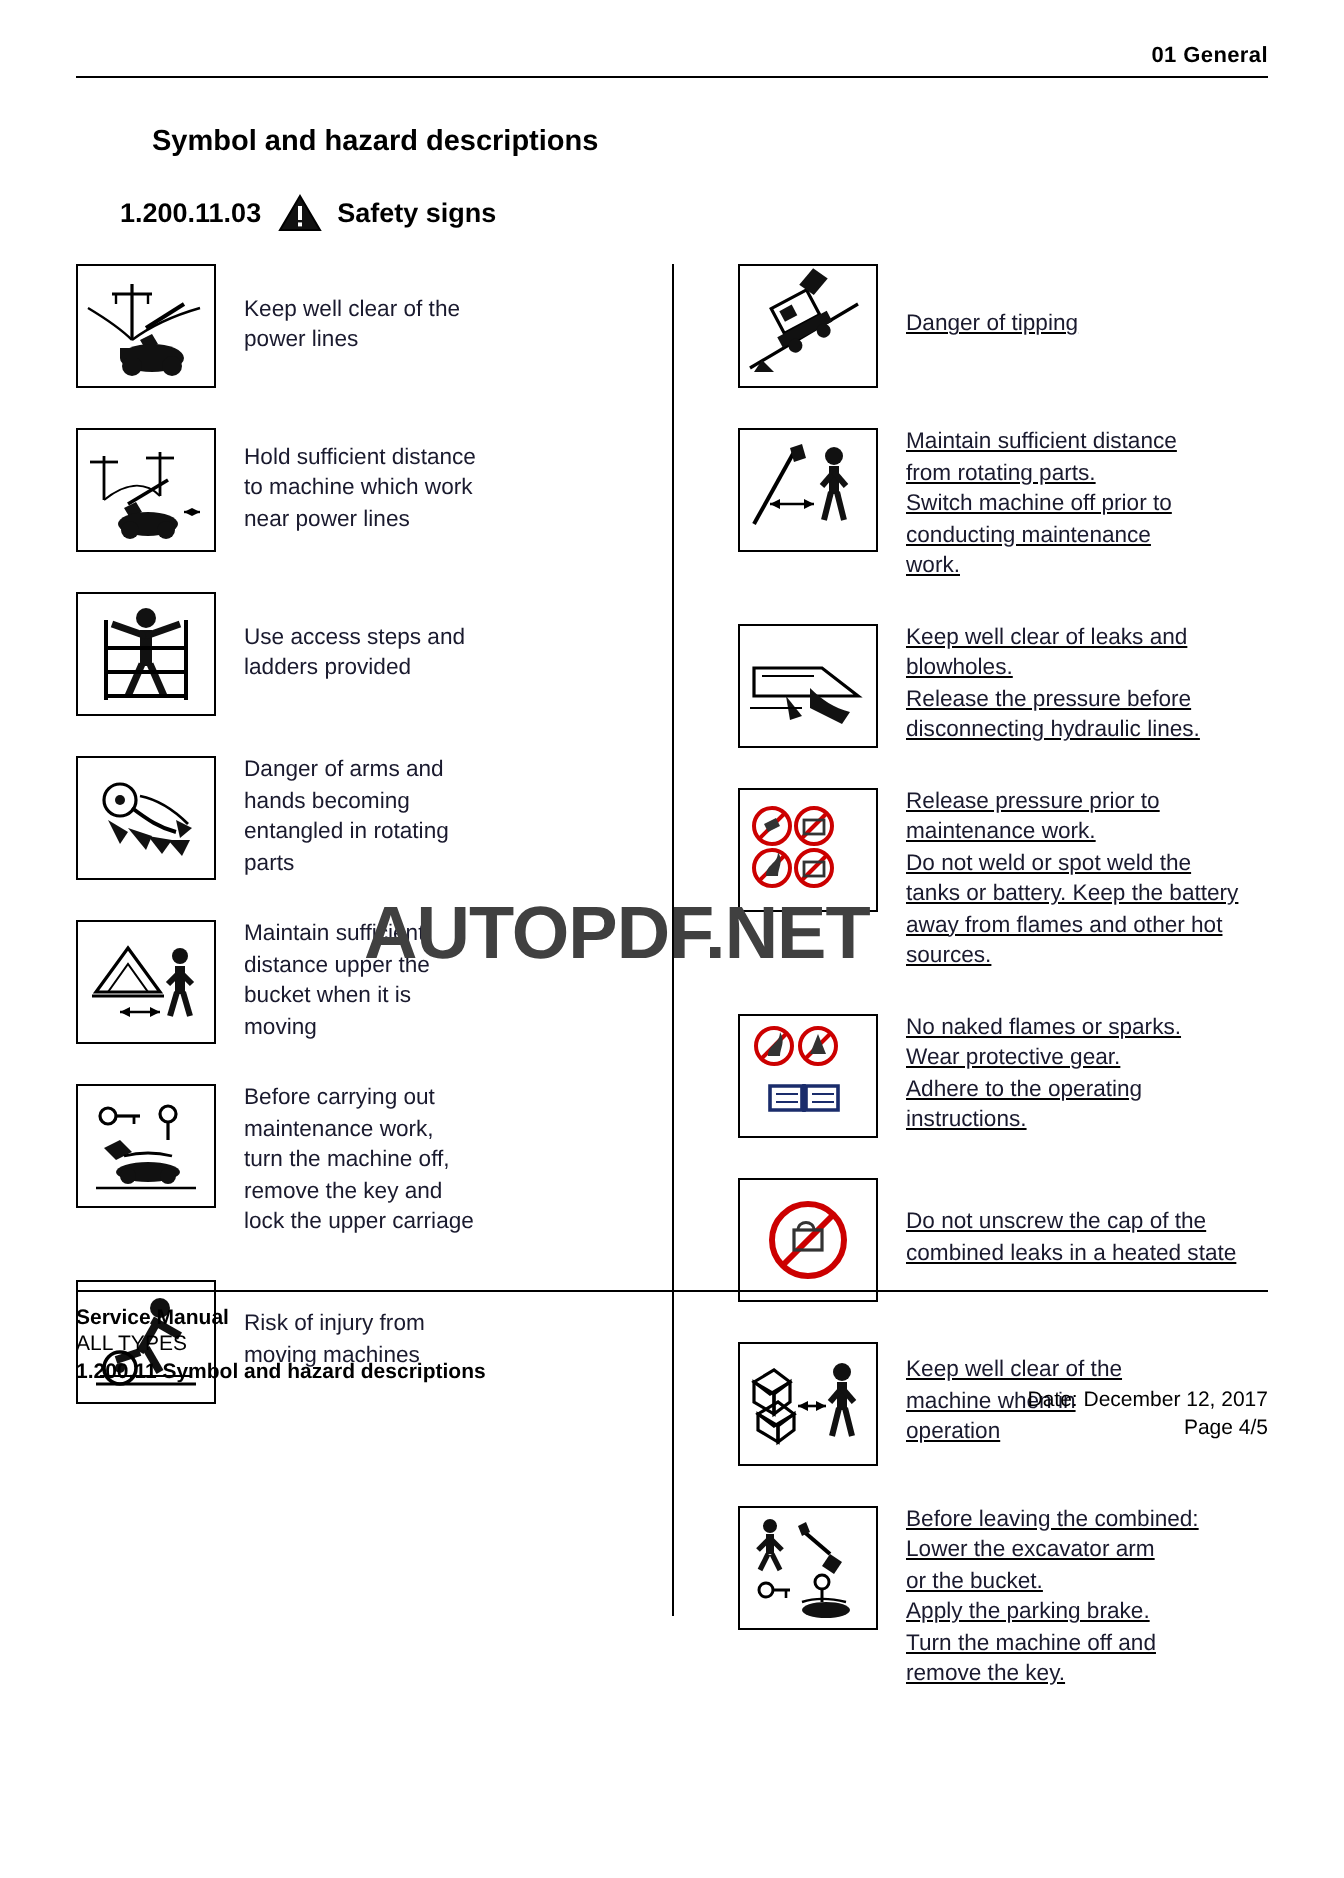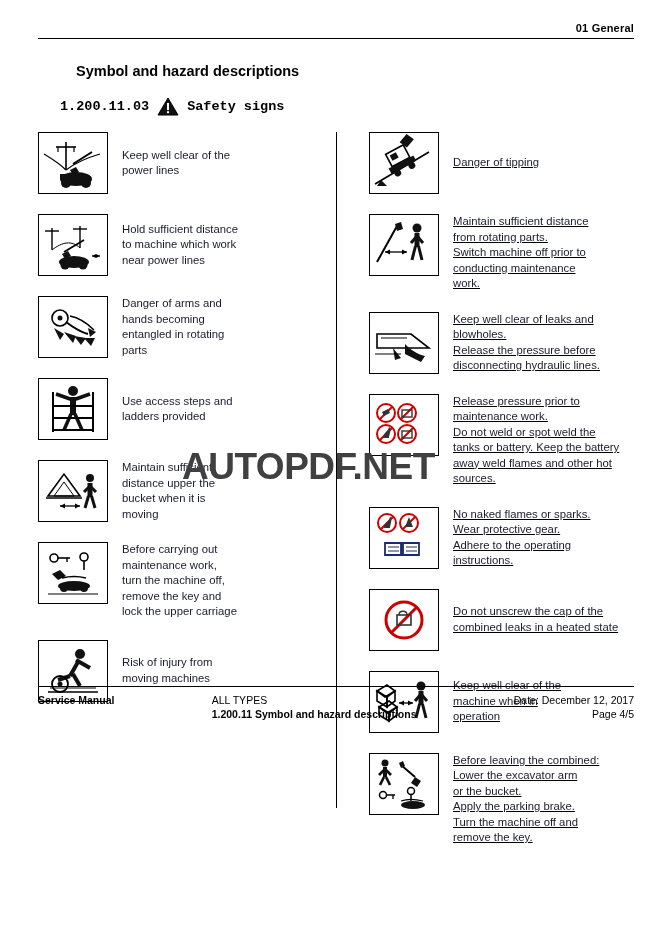--- a/index.html
+++ b/index.html
@@ -45,21 +45,20 @@
     margin-left: 32px;
   }
   .section-line {
     margin-top: 18px;
     padding-left: 22px;
     display: flex;
     align-items: center;
     gap: 8px;
     font-size: 13.5px;
     font-weight: bold;
-    font-family: Liberation Mono, monospace;
   }
   .warn-tri {
     display: inline-block;
     width: 22px;
     height: 19px;
     position: relative;
   }
   .warn-tri svg { display: block; }
 
   
@@ -134,20 +133,21 @@
     left: 38px;
     right: 38px;
     bottom: 38px;
   }
   .footer-rule { border-bottom: 1.2px solid #000; }
   .footer-inner {
     margin-top: 6px;
     display: flex;
     justify-content: space-between;
     font-size: 10.5px;
+    flex-direction: column;
   }
   .footer-left { font-weight: bold; padding-top: 1px; }
   .footer-center { text-align: left; line-height: 14px; }
   .footer-center .b { font-weight: bold; }
   .footer-right { text-align: right; line-height: 14px; }
 </style>
 </head>
 <body>
 
 <div class="page">
@@ -220,58 +220,58 @@
         <div class="desc">
           <span class="ln">Hold sufficient distance</span>
           <span class="ln">to machine which work</span>
           <span class="ln">near power lines</span>
         </div>
       </div>
 
       <div class="row r-h1">
         <div class="pict">
           <svg width="66" height="58" viewBox="0 0 66 58">
-            <circle cx="20" cy="20" r="8" fill="none" stroke="#000" stroke-width="1.6"></circle>
-            <circle cx="20" cy="20" r="2.5" fill="#111"></circle>
-            <path d="M26 24 C34 30 40 34 48 36" stroke="#000" stroke-width="2" fill="none"></path>
-            <path d="M30 18 C40 20 48 26 54 32" stroke="#000" stroke-width="1.4" fill="none"></path>
-            <path d="M14 30 l10 6 -4 6 z" fill="#111"></path>
-            <path d="M24 34 l12 4 -3 7 z" fill="#111"></path>
-            <path d="M34 38 l12 2 -5 7 z" fill="#111"></path>
-            <path d="M44 40 l11 0 -4 8 z" fill="#111"></path>
-            <path d="M48 30 l8 4 -6 5 z" fill="#111"></path>
-          </svg>
-        </div>
-        <div class="desc">
-          <span class="ln">Danger of arms and</span>
-          <span class="ln">hands becoming</span>
-          <span class="ln">entangled in rotating</span>
-          <span class="ln">parts</span>
-        </div>
-      </div>
-
-      <div class="row r-h1">
-        <div class="pict">
-          <svg width="66" height="58" viewBox="0 0 66 58">
             <circle cx="33" cy="11" r="5" fill="#111"></circle>
             <rect x="30" y="17" width="6" height="18" fill="#111"></rect>
             <path d="M33 20 L16 14" stroke="#111" stroke-width="3.5"></path>
             <path d="M33 20 L50 14" stroke="#111" stroke-width="3.5"></path>
             <path d="M31 34 L24 50" stroke="#111" stroke-width="3.5"></path>
             <path d="M35 34 L42 50" stroke="#111" stroke-width="3.5"></path>
             <line x1="13" y1="12" x2="13" y2="52" stroke="#000" stroke-width="2"></line>
             <line x1="53" y1="12" x2="53" y2="52" stroke="#000" stroke-width="2"></line>
             <line x1="13" y1="26" x2="53" y2="26" stroke="#000" stroke-width="2"></line>
             <line x1="13" y1="38" x2="53" y2="38" stroke="#000" stroke-width="2"></line>
             <line x1="13" y1="50" x2="53" y2="50" stroke="#000" stroke-width="2"></line>
           </svg>
         </div>
         <div class="desc">
           <span class="ln">Use access steps and</span>
           <span class="ln">ladders provided</span>
+        </div>
+      </div>
+
+      <div class="row r-h1">
+        <div class="pict">
+          <svg width="66" height="58" viewBox="0 0 66 58">
+            <circle cx="20" cy="20" r="8" fill="none" stroke="#000" stroke-width="1.6"></circle>
+            <circle cx="20" cy="20" r="2.5" fill="#111"></circle>
+            <path d="M26 24 C34 30 40 34 48 36" stroke="#000" stroke-width="2" fill="none"></path>
+            <path d="M30 18 C40 20 48 26 54 32" stroke="#000" stroke-width="1.4" fill="none"></path>
+            <path d="M14 30 l10 6 -4 6 z" fill="#111"></path>
+            <path d="M24 34 l12 4 -3 7 z" fill="#111"></path>
+            <path d="M34 38 l12 2 -5 7 z" fill="#111"></path>
+            <path d="M44 40 l11 0 -4 8 z" fill="#111"></path>
+            <path d="M48 30 l8 4 -6 5 z" fill="#111"></path>
+          </svg>
+        </div>
+        <div class="desc">
+          <span class="ln">Danger of arms and</span>
+          <span class="ln">hands becoming</span>
+          <span class="ln">entangled in rotating</span>
+          <span class="ln">parts</span>
         </div>
       </div>
 
       <div class="row r-h1">
         <div class="pict">
           <svg width="66" height="58" viewBox="0 0 66 58">
             <path d="M8 34 L24 12 L40 34 Z" fill="none" stroke="#000" stroke-width="1.6"></path>
             <path d="M14 34 L24 20 L34 34 Z" fill="none" stroke="#000" stroke-width="1"></path>
             <line x1="6" y1="36" x2="42" y2="36" stroke="#000" stroke-width="1.4"></line>
             <circle cx="50" cy="16" r="4" fill="#111"></circle>
@@ -421,21 +421,21 @@
             <circle cx="36" cy="38" r="9" fill="none" stroke="#c00" stroke-width="2"></circle>
             <line x1="30" y1="44" x2="42" y2="32" stroke="#c00" stroke-width="2"></line>
             <rect x="31" y="35" width="10" height="7" fill="none" stroke="#333" stroke-width="1.4"></rect>
           </svg>
         </div>
         <div class="desc">
           <span class="ln">Release pressure prior to</span>
           <span class="ln">maintenance work.</span>
           <span class="ln">Do not weld or spot weld the</span>
           <span class="ln">tanks or battery. Keep the battery</span>
-          <span class="ln">away weld flames and other hot</span>
+          <span class="ln">away from flames and other hot</span>
           <span class="ln">sources.</span>
         </div>
       </div>
 
       <div class="row r-h1">
         <div class="pict">
           <svg width="66" height="58" viewBox="0 0 66 58">
             <circle cx="16" cy="14" r="9" fill="none" stroke="#c00" stroke-width="2"></circle>
             <line x1="10" y1="20" x2="22" y2="8" stroke="#c00" stroke-width="2"></line>
             <path d="M13 19 c0 -6 6 -6 6 -12 c3 5 0 8 0 12 z" fill="#333"></path>

